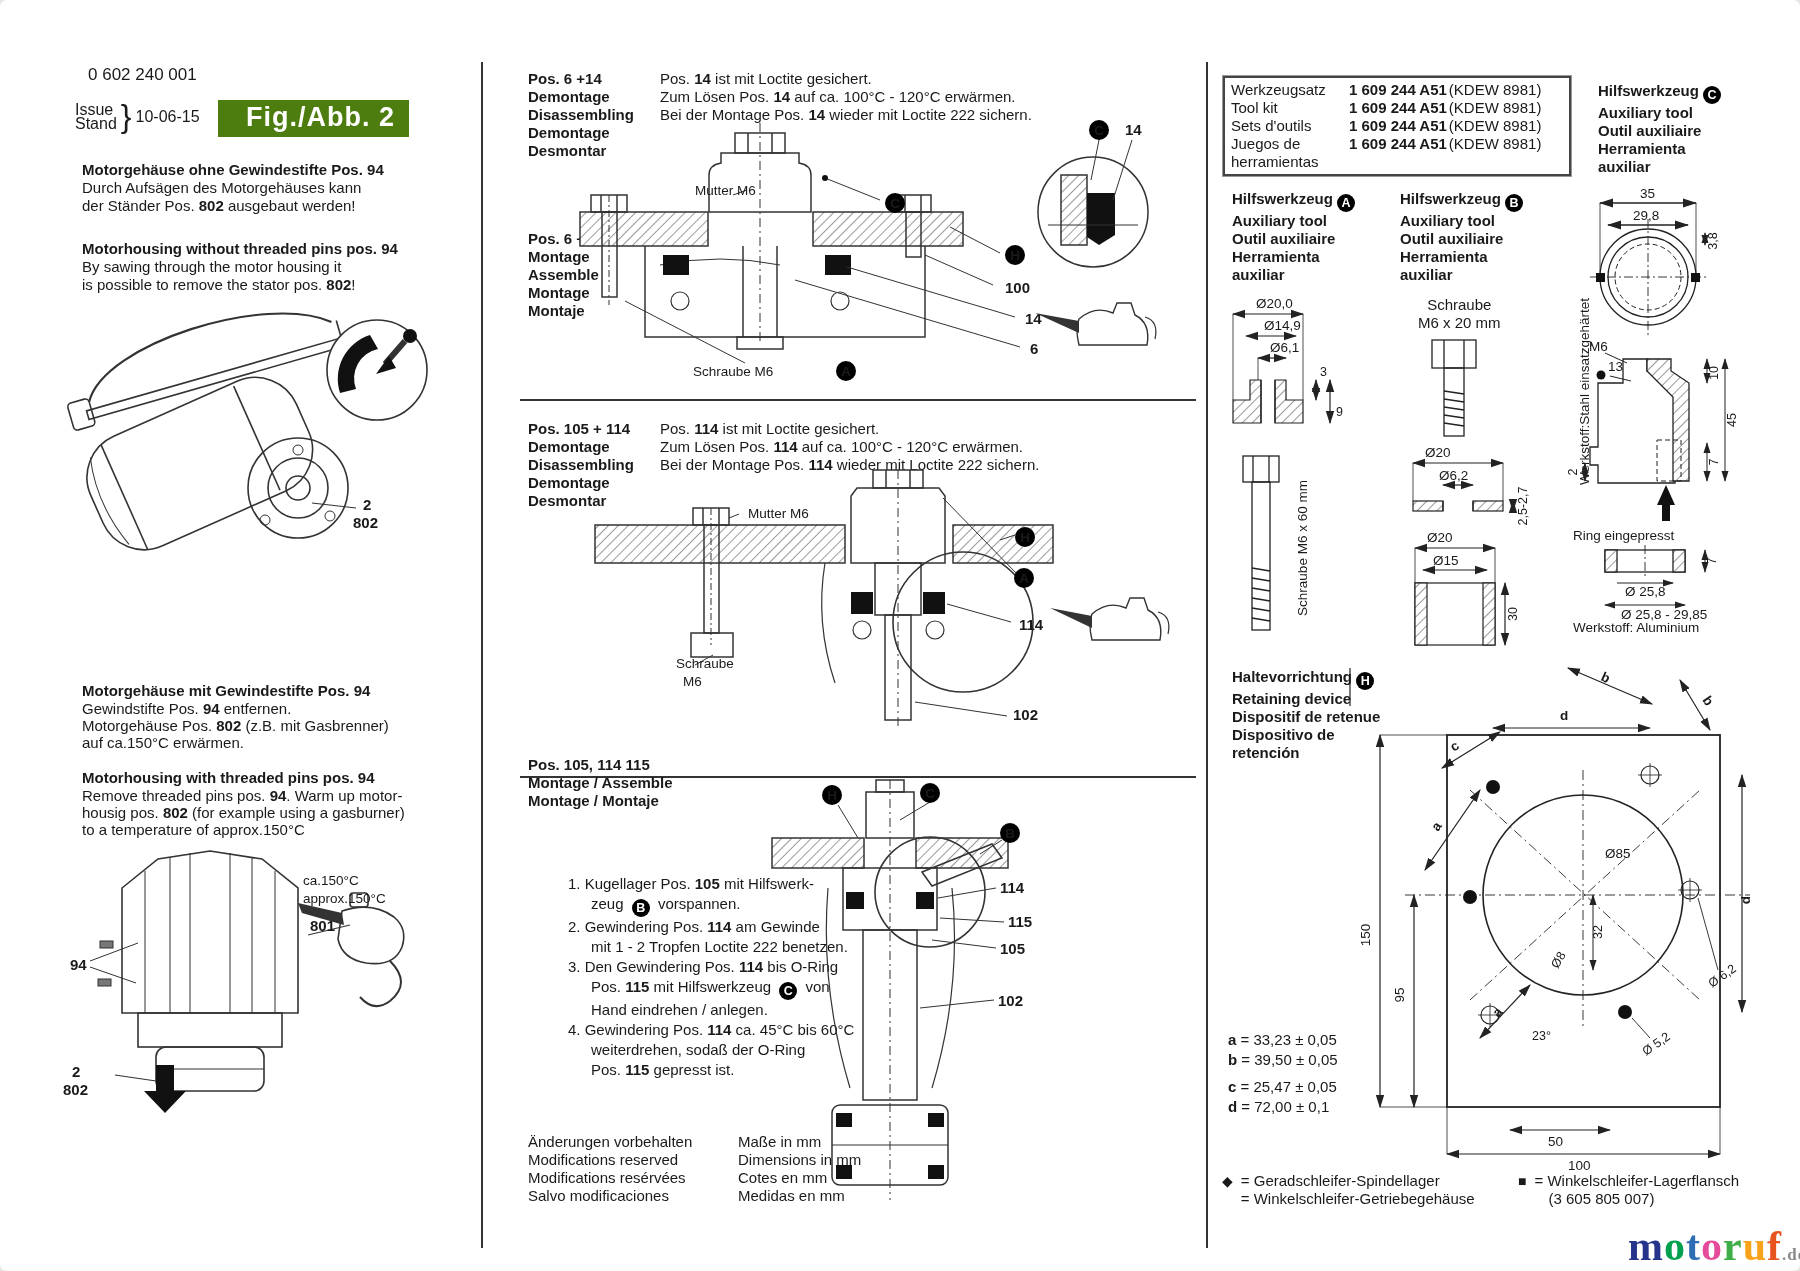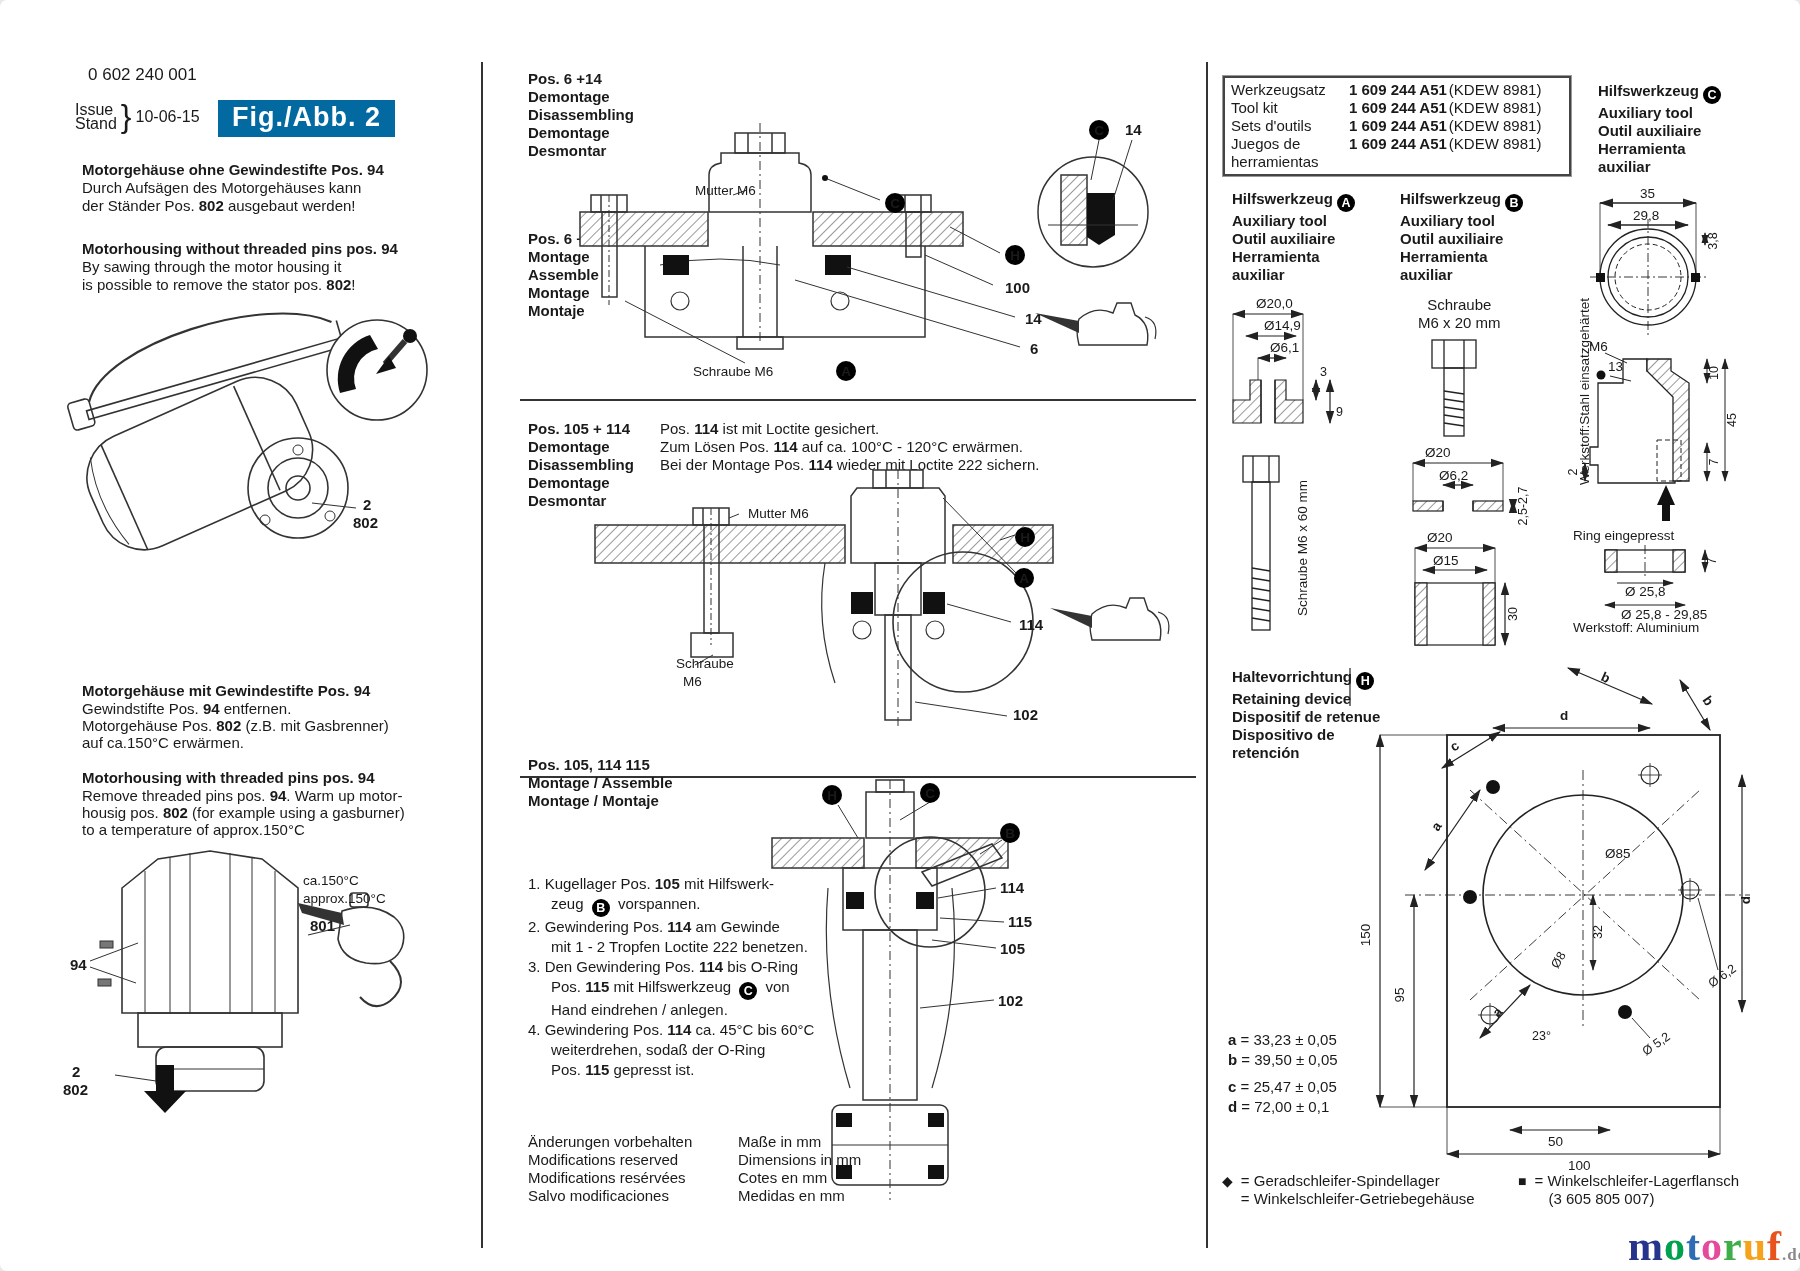--- a/index.html
+++ b/index.html
@@ -6,23 +6,23 @@
   #page{position:relative;width:1800px;height:1271px;background:#ffffff;
         font-family:"Liberation Sans",sans-serif;color:#1a1a1a;overflow:hidden;border-radius:7px;}
   .abs{position:absolute;}
   .b{font-weight:bold;}
   .t{font-size:15px;line-height:18px;white-space:nowrap;}
   .t b{font-weight:bold;}
   .vline{width:1.5px;background:#333;}
   .hline{height:1.5px;background:#333;}
   .badge{display:inline-flex;width:18px;height:18px;border-radius:50%;background:#000;color:#fff;
          font-weight:bold;font-size:12.5px;align-items:center;justify-content:center;vertical-align:-3px;}
-  .figbadge{background:#0369a1;color:#fff;font-weight:bold;font-size:27px;padding:2px 14px 4px 14px;letter-spacing:1px;}
+  .figbadge{background:#4d7c0f;color:#fff;font-weight:bold;font-size:27px;padding:2px 14px 4px 28px;letter-spacing:1px;}
   .cont{padding-left:23px;}
-  .ln{font-size:15px;line-height:20px;white-space:nowrap;}
+  .ln{font-size:15px;line-height:20px;white-space:nowrap;margin-left:40px;}
   svg{position:absolute;overflow:visible;}
   svg text{font-family:"Liberation Sans",sans-serif;font-size:13.5px;fill:#1a1a1a;}
   svg text.bt{font-weight:bold;font-size:15px;}
   svg text.sm{font-size:12.5px;}
   .tbl{border:2px solid #444;box-shadow:0 0 0 1px #999;padding:3px 6px;}
   .tblrow{display:flex;font-size:15px;line-height:18px;}
   .tblrow .lab{width:118px;font-weight:normal;}
   .tblrow .val{font-weight:bold;margin-right:2px;white-space:nowrap;}
   .tblrow .kd{white-space:nowrap;}
   .logo{font-family:"Liberation Serif",serif;font-weight:bold;font-size:42px;letter-spacing:1px;}
@@ -153,20 +153,25 @@
   <text class="bt" x="12" y="234">2</text>
   <text class="bt" x="3" y="252">802</text>
 </svg>
 
 <div class="abs t b" style="left:528px;top:70px">
   <div>Pos. 6 +14</div>
   <div>Demontage</div>
   <div>Disassembling</div>
   <div>Demontage</div>
   <div>Desmontar</div>
+</div>
+<div class="abs t" style="left:660px;top:70px">
+  <div>Pos. <b>14</b> ist mit Loctite gesichert.</div>
+  <div>Zum Lösen Pos. <b>14</b> auf ca. 100°C - 120°C erwärmen.</div>
+  <div>Bei der Montage Pos. <b>14</b> wieder mit Loctite 222 sichern.</div>
 </div>
 <div class="abs t b" style="left:528px;top:230px">
   <div>Pos. 6 + 14</div>
   <div>Montage</div>
   <div>Assemble</div>
   <div>Montage</div>
   <div>Montaje</div>
 </div>
 
 <svg width="700" height="300" style="left:495px;top:105px">

